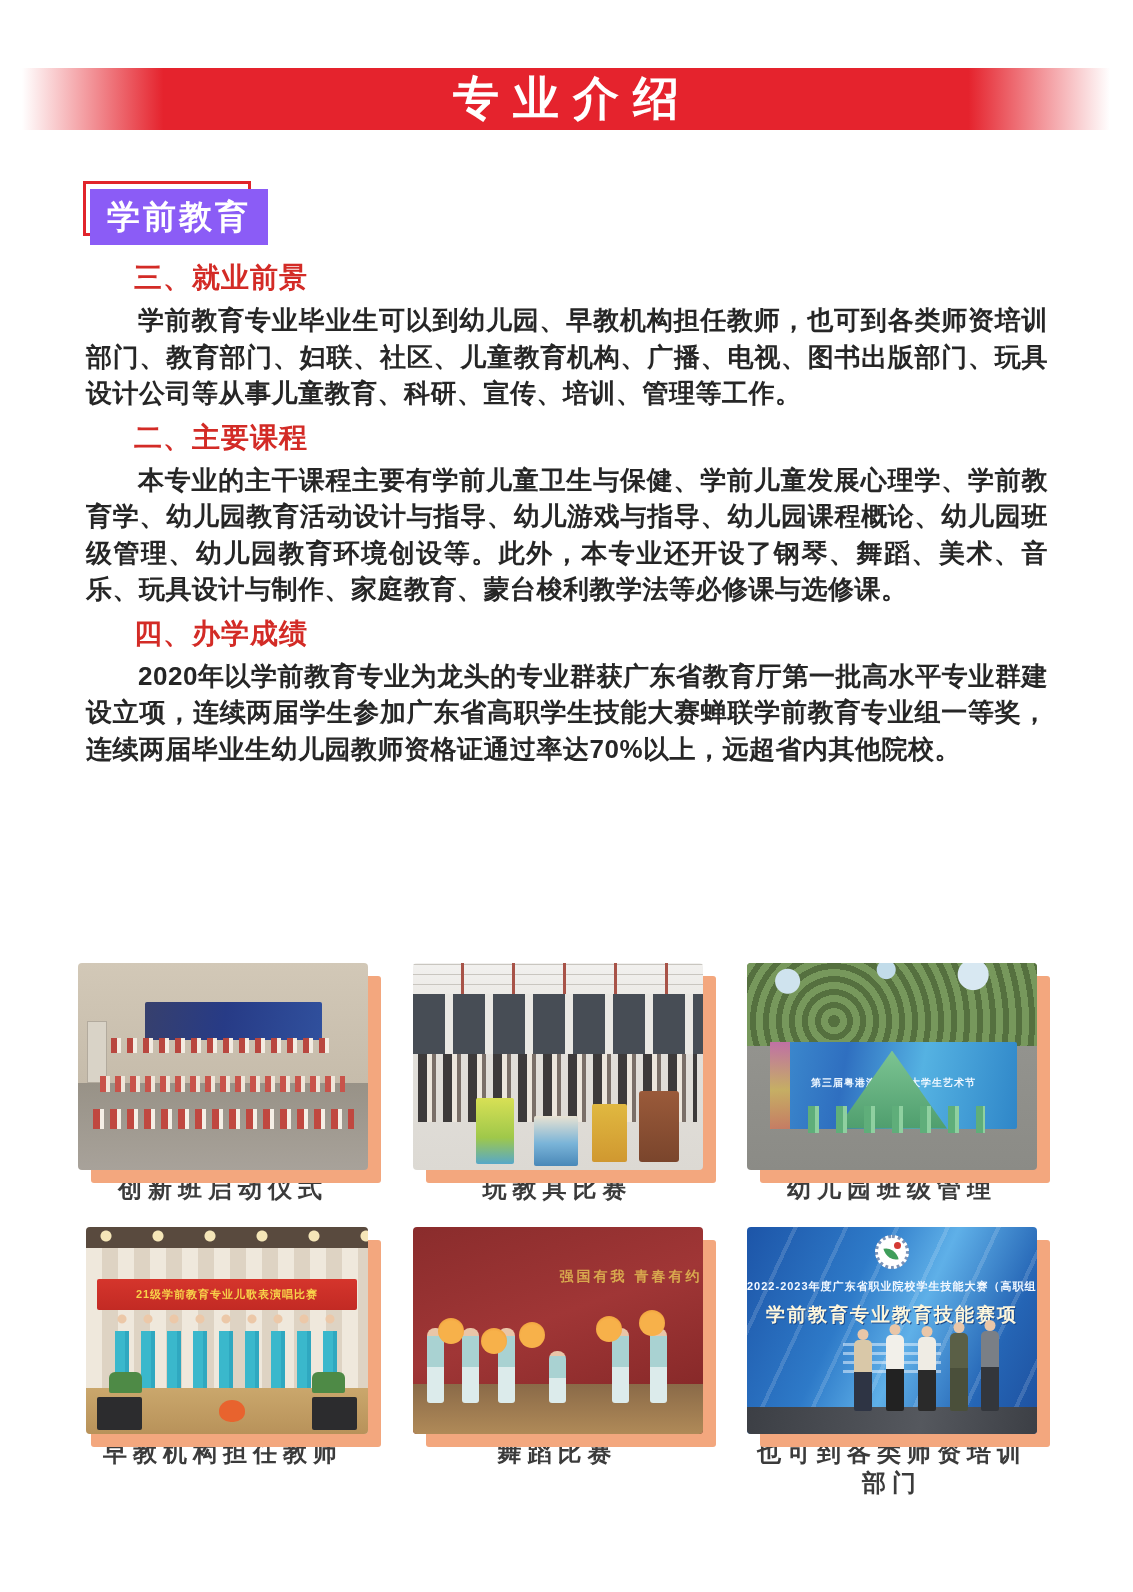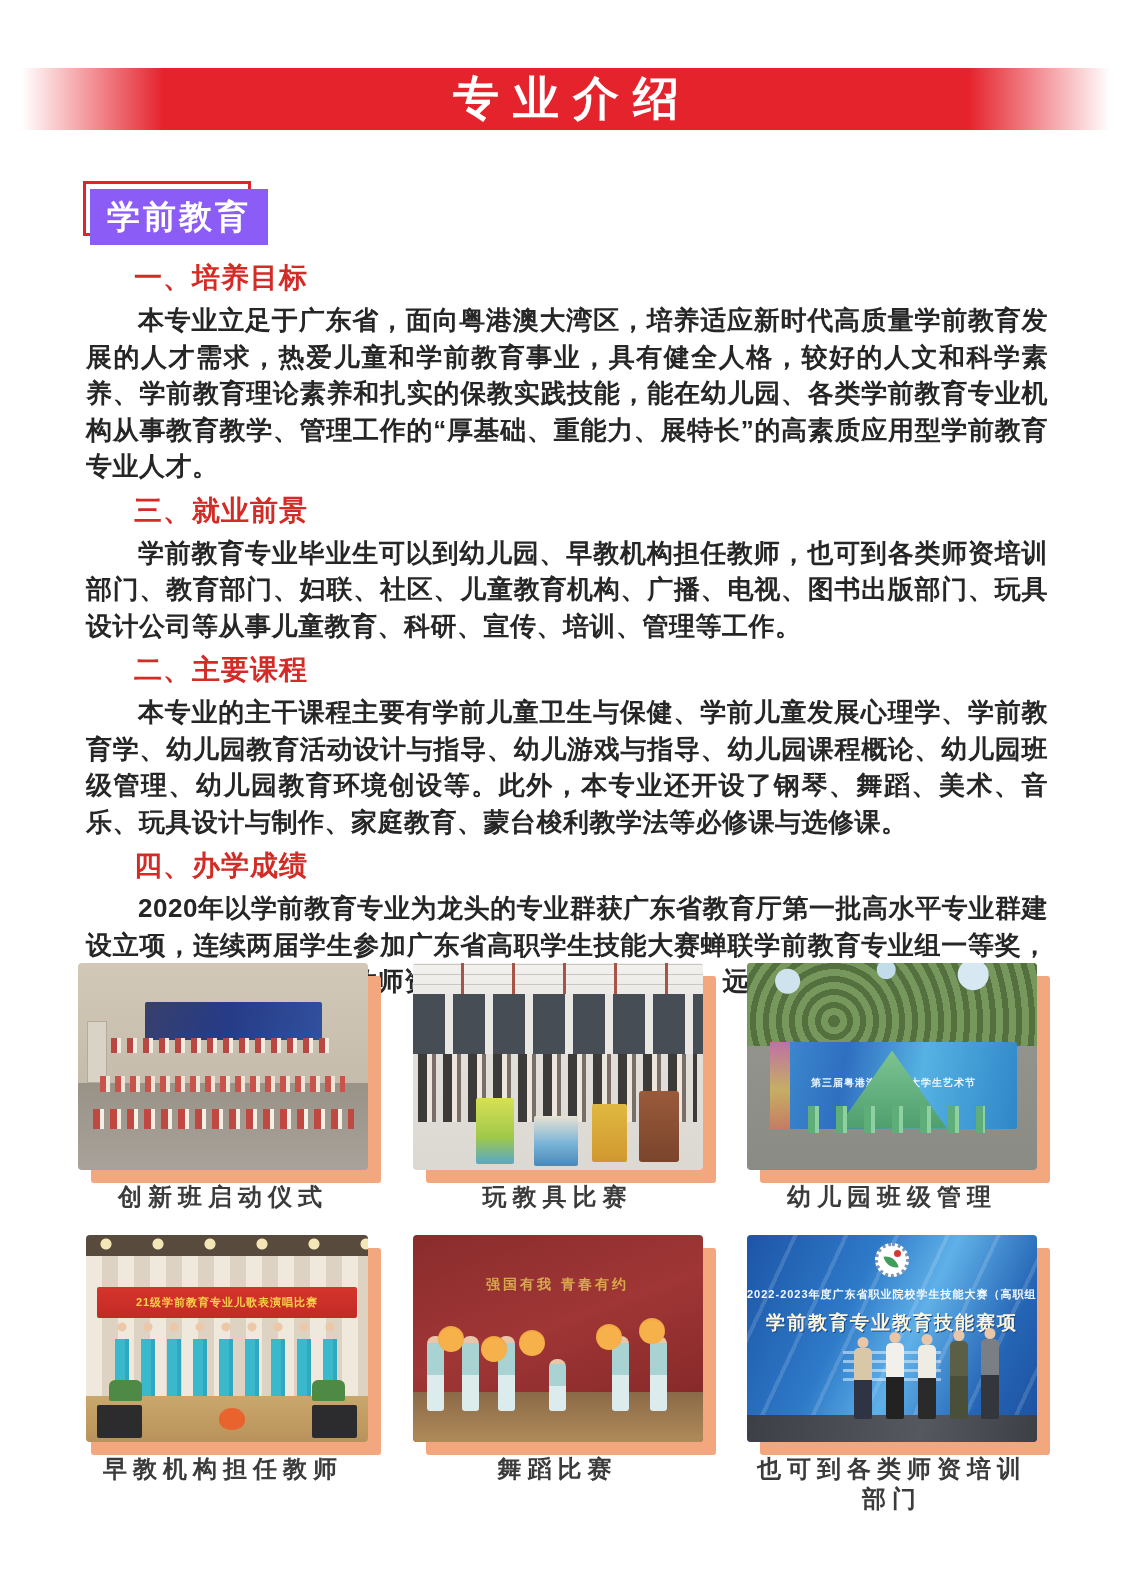--- a/index.html
+++ b/index.html
@@ -29,21 +29,21 @@
           text-indent:2em;text-align:justify;letter-spacing:0.5px;}
 
   
   .gallery{position:absolute;left:78px;top:963px;width:959px;
            display:grid;grid-template-columns:290px 290px 290px;justify-content:space-between;
            row-gap:23px;}
   .cell{display:flex;flex-direction:column;}
   .photo-wrap{position:relative;width:290px;height:207px;}
   .photo-shadow{position:absolute;left:13px;top:13px;width:290px;height:207px;background:#f3a77e;border-radius:3px;}
   .photo{position:absolute;inset:0;border-radius:4px;overflow:hidden;background:#ddd;}
-  .caption{margin-top:12px;text-align:center;font-size:24px;font-weight:700;
+  .caption{margin-top:4px;text-align:center;font-size:24px;font-weight:700;
            color:#3b3b3b;letter-spacing:6px;line-height:30px;}
   .abs{position:absolute;}
 
   
   .p1{background:linear-gradient(180deg,#d2c8b7 0%,#c6bcab 58%,#989287 58%,#a8a29a 100%);}
   .p1-banner{left:23%;right:16%;top:19%;height:18%;
       background:linear-gradient(100deg,#37406d 0%,#273b86 45%,#30509d 100%);border-radius:2px;}
   .p1-door{left:3%;top:28%;width:7%;height:30%;background:#d9d3c7;border:1px solid #b2aa9d;box-sizing:border-box;}
   .p1-crowd{left:5%;right:5%;top:36%;height:44%;background-repeat:no-repeat;
       background-image:
@@ -101,21 +101,21 @@
       background-size:26px 30%,100% 78%;background-position:0 0,0 100%;background-repeat:repeat-x,no-repeat;}
   .p4-floor{left:0;right:0;bottom:0;height:22%;background:linear-gradient(180deg,#caa76c 0%,#b8925a 100%);}
   .p4-spkL{left:4%;bottom:2%;width:16%;height:16%;background:#2c2c2e;border-radius:2px;}
   .p4-spkR{right:4%;bottom:2%;width:16%;height:16%;background:#2c2c2e;border-radius:2px;}
   .p4-bushL{left:8%;bottom:20%;width:12%;height:10%;background:#4e8a46;border-radius:6px 6px 2px 2px;}
   .p4-bushR{right:8%;bottom:20%;width:12%;height:10%;background:#4e8a46;border-radius:6px 6px 2px 2px;}
   .p4-fox{left:47%;bottom:6%;width:26px;height:22px;background:#e8632e;border-radius:50% 50% 45% 45%;}
 
   
   .p5{background:linear-gradient(160deg,#8a2c2c 0%,#a03636 45%,#7e2424 100%);}
-  .p5-title{left:0;right:0;top:20%;text-align:center;color:#d8a84e;font-size:14px;font-weight:700;letter-spacing:3px;white-space:nowrap;}
+  .p5-title{left:0;right:0;top:20%;text-align:right;color:#d8a84e;font-size:14px;font-weight:700;letter-spacing:3px;white-space:nowrap;}
   .p5-floor{left:0;right:0;bottom:0;height:24%;background:linear-gradient(180deg,#8a6a48 0%,#b08a58 100%);}
   .p5-dancers{left:3%;right:3%;bottom:15%;height:50%;}
   .dn{position:absolute;bottom:0;width:17px;height:72%;border-radius:8px 8px 3px 3px;
       background:linear-gradient(180deg,#e9c6a8 0 10%,#a9d2d2 10% 52%,#dcebeb 52% 100%);}
   .dn.k{height:50%;}
   .fan{position:absolute;width:26px;height:26px;border-radius:50%;
       background:radial-gradient(circle at 50% 55%,#f7b14a 0 58%,#e88f2e 100%);}
 
   
   .p6{background:linear-gradient(115deg,#1d55a8 0%,#2e7ac8 35%,#5fb0e8 55%,#2565b5 80%,#1d4f9e 100%);}
@@ -153,24 +153,20 @@
     <div class="banner-title">专业介绍</div>
   </div>
 
   <div class="program-label">
     <div class="back"></div>
     <div class="front">学前教育</div>
   </div>
 
   <div class="content">
     <div class="sec">
-      <h3>一、培养目标</h3>
-      <p>本专业立足于广东省，面向粤港澳大湾区，培养适应新时代高质量学前教育发展的人才需求，热爱儿童和学前教育事业，具有健全人格，较好的人文和科学素养、学前教育理论素养和扎实的保教实践技能，能在幼儿园、各类学前教育专业机构从事教育教学、管理工作的“厚基础、重能力、展特长”的高素质应用型学前教育专业人才。</p>
-    </div>
-    <div class="sec">
       <h3>三、就业前景</h3>
       <p>学前教育专业毕业生可以到幼儿园、早教机构担任教师，也可到各类师资培训部门、教育部门、妇联、社区、儿童教育机构、广播、电视、图书出版部门、玩具设计公司等从事儿童教育、科研、宣传、培训、管理等工作。</p>
     </div>
     <div class="sec">
       <h3>二、主要课程</h3>
       <p>本专业的主干课程主要有学前儿童卫生与保健、学前儿童发展心理学、学前教育学、幼儿园教育活动设计与指导、幼儿游戏与指导、幼儿园课程概论、幼儿园班级管理、幼儿园教育环境创设等。此外，本专业还开设了钢琴、舞蹈、美术、音乐、玩具设计与制作、家庭教育、蒙台梭利教学法等必修课与选修课。</p>
     </div>
     <div class="sec">
       <h3>四、办学成绩</h3>
       <p>2020年以学前教育专业为龙头的专业群获广东省教育厅第一批高水平专业群建设立项，连续两届学生参加广东省高职学生技能大赛蝉联学前教育专业组一等奖，连续两届毕业生幼儿园教师资格证通过率达70%以上，远超省内其他院校。</p>

